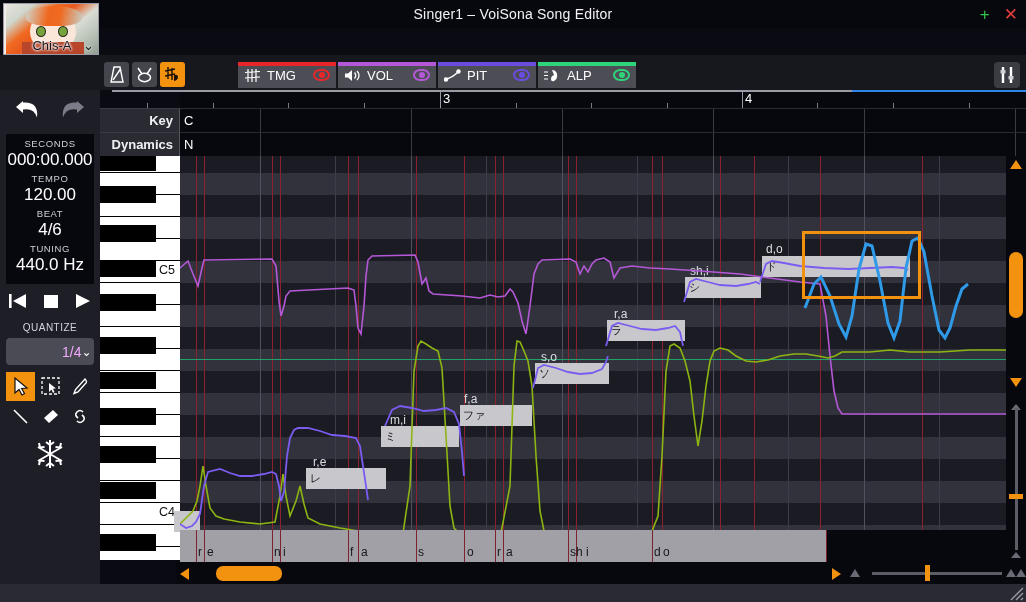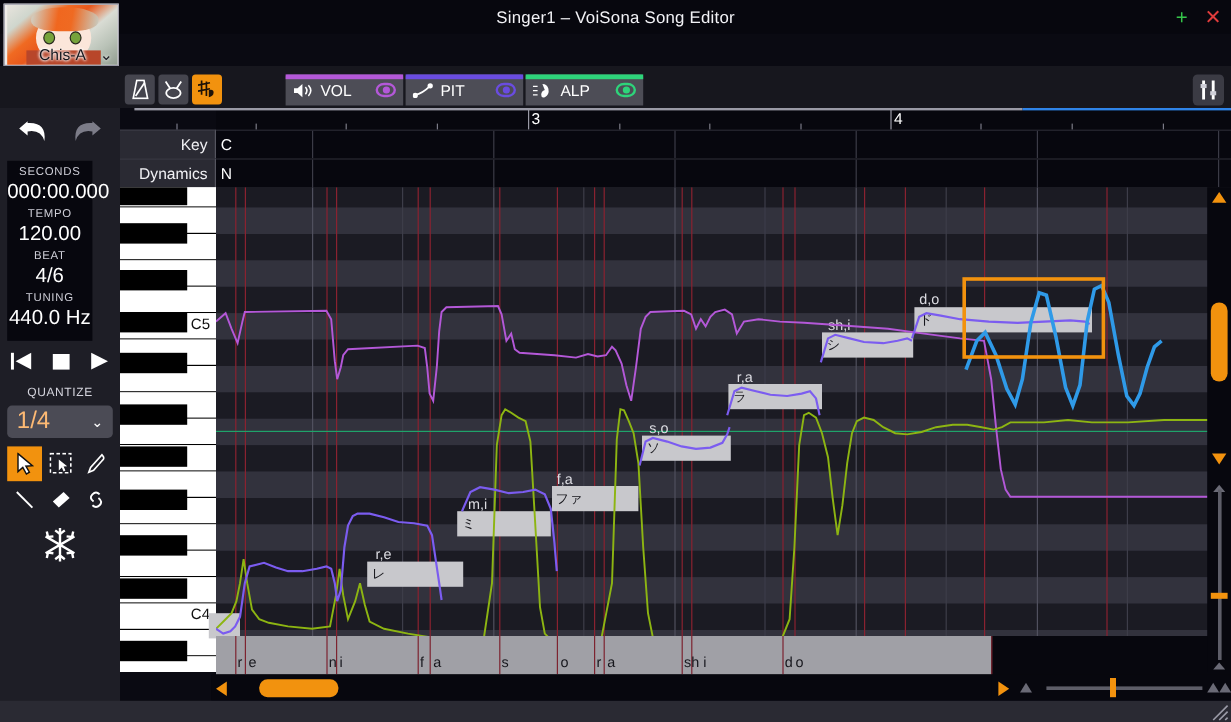--- a/index.html
+++ b/index.html
@@ -84,50 +84,50 @@
   .eye i { width: 6px; height: 6px; border-radius: 50%; background: currentColor; display:block; }
 
   .mixer-btn {
     position: absolute; right: 6px; top: 62px; width: 26px; height: 26px;
     background: #3b3b44; border-radius: 4px; display:flex; align-items:center; justify-content:center; z-index:5;
   }
 
   
   .leftpanel { position: absolute; left: 0; top: 90px; width: 100px; height: 512px; background: #1e1e26; }
   .undo-row { position: absolute; left: 0; top: 0; width: 100px; height: 42px; display:flex; align-items:center; justify-content:center; gap: 12px;}
-  .infobox { position: absolute; left: 6px; top: 44px; width: 71px; height: 150px; background: #07070e; padding-top: 4px; }
+  .infobox { position: absolute; left: 6px; top: 44px; width: 88px; height: 150px; background: #07070e; padding-top: 4px; }
   .inf-lab { text-align: center; font-size: 9.5px; color: #cfcfd8; letter-spacing: .6px; }
   .inf-val { text-align: center; font-size: 17px; color: #ffffff; margin-bottom: 3px; margin-top: 1px; }
   .transport { position: absolute; left: 0; top: 198px; width: 100px; height: 30px; display:flex; align-items:center; justify-content:center; gap: 14px;}
   .t-btn { color: #fff; }
   .q-lab { position: absolute; left: 0; top: 232px; width: 100px; text-align:center; font-size: 10px; color: #d4d4dd; letter-spacing: .5px;}
   .q-sel {
     position: absolute; left: 6px; top: 248px; width: 88px; height: 27px; background: #4b4b55;
     border-radius: 4px; display:flex; align-items:center; padding: 0 8px; justify-content: space-between;
   }
-  .q-sel span.v { font-size: 20px; color: #fdba74; }
+  .q-sel span.v { font-size: 14px; color: #f0abfc; margin-left: 48px; }
   .q-sel span.c { font-size: 12px; color: #fff; }
   .tools { position: absolute; left: 6px; top: 282px; width: 88px; display: grid; grid-template-columns: repeat(3, 29px); gap: 1px; }
   .tool { width: 29px; height: 29px; display:flex; align-items:center; justify-content:center; color:#fff; }
   .tool.active { background: #f2920e; color: #111; }
   .snow { position: absolute; left: 6px; top: 346px; width: 88px; height: 36px; display:flex; align-items:center; justify-content:center; color:#fff; }
 
   
   .ruler { position: absolute; left: 180px; top: 90px; width: 846px; height: 20px; background: #07070e; }
   .ruler .bar-num { position: absolute; top: 1px; font-size: 13px; color: #fff; }
   .ruler .tick { position: absolute; bottom: 0; width: 1px; height: 7px; background: #7a7a86; }
   .ruler .tick.major { height: 20px; background: #9a9aa6; }
   .ruler .blue-seg { position:absolute; top:0; height:2px; background:#2f84e8; }
   .ruler .grey-seg { position:absolute; top:0; height:2px; background:#9a9aa6; }
 
   .row-lab {
     position: absolute; left: 100px; width: 80px; height: 24px;
     background: #2a2a33; border-top: 1px solid #3a3a44; border-right: 1px solid #55555f;
     display:flex; align-items:center; justify-content:flex-end; padding-right: 6px;
-    font-size: 13px; color: #f0f0f4;
+    font-size: 13px; color: #f0f0f4; font-weight: bold;
   }
   .row-val {
     position: absolute; left: 180px; width: 846px; height: 24px;
     background: #07070e; border-top: 1px solid #2a2a33;
     font-size: 13px; color: #fff; padding-left: 4px; line-height: 24px;
   }
   .row-val .vtick { position:absolute; top:0; width:1px; height:100%; background:#3b3b46; }
 
   
   .pianoarea { position: absolute; left: 100px; top: 156px; width: 926px; height: 404px; overflow: hidden; }
@@ -237,20 +237,32 @@
     </div>
     <div class="mini-btn active">
       <svg width="15" height="17" viewBox="0 0 15 17">
           <path d="M3 1 L3 13 M7 2 L7 14 M0 5 L10 3 M0 10 L10 8" stroke="#1d1208" stroke-width="1.4" fill="none"></path>
           <path d="M9 9 q4 -1 4 2 q0 3 -4 4 z" fill="#1d1208"></path>
         </svg>
     </div>
   </div>
 
   <div class="tabs">
+    <div class="tab">
+      <div class="tbar" style="background:#e8262a"></div>
+      <div class="ico">
+        <svg width="16" height="13" viewBox="0 0 16 13">
+            <path d="M3 0 L3 13 M7 0 L7 13 M11 0 L11 13 M0 3.5 L15 2.5 M0 9 L15 8" stroke="#fff" stroke-width="1.2" fill="none"></path>
+          </svg>
+      </div>
+      <div class="tlabel">TMG</div>
+      <div class="eye" style="color:#e8262a">
+          <i></i>
+        </div>
+    </div>
     <div class="tab">
       <div class="tbar" style="background:#b458d8"></div>
       <div class="ico">
         <svg width="17" height="13" viewBox="0 0 17 13">
             <path d="M1 4.5 L4 4.5 L8 1 L8 12 L4 8.5 L1 8.5 Z" fill="#fff"></path>
             <path d="M10.5 3.5 q2.5 3 0 6 M13 2 q4 4.5 0 9" stroke="#fff" stroke-width="1.3" fill="none"></path>
           </svg>
       </div>
       <div class="tlabel">VOL</div>
       <div class="eye" style="color:#b458d8">

